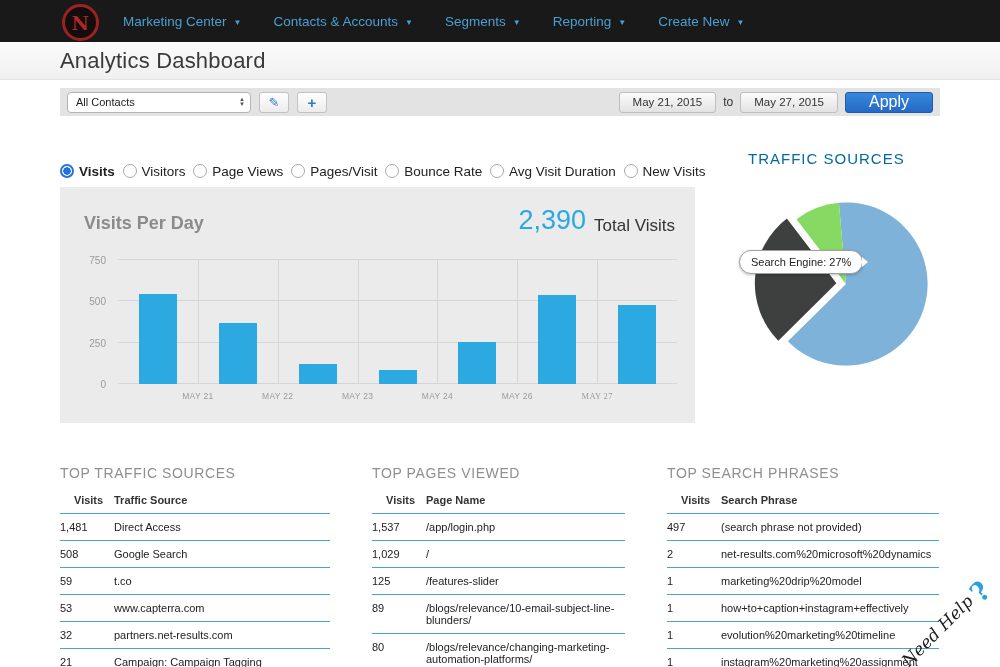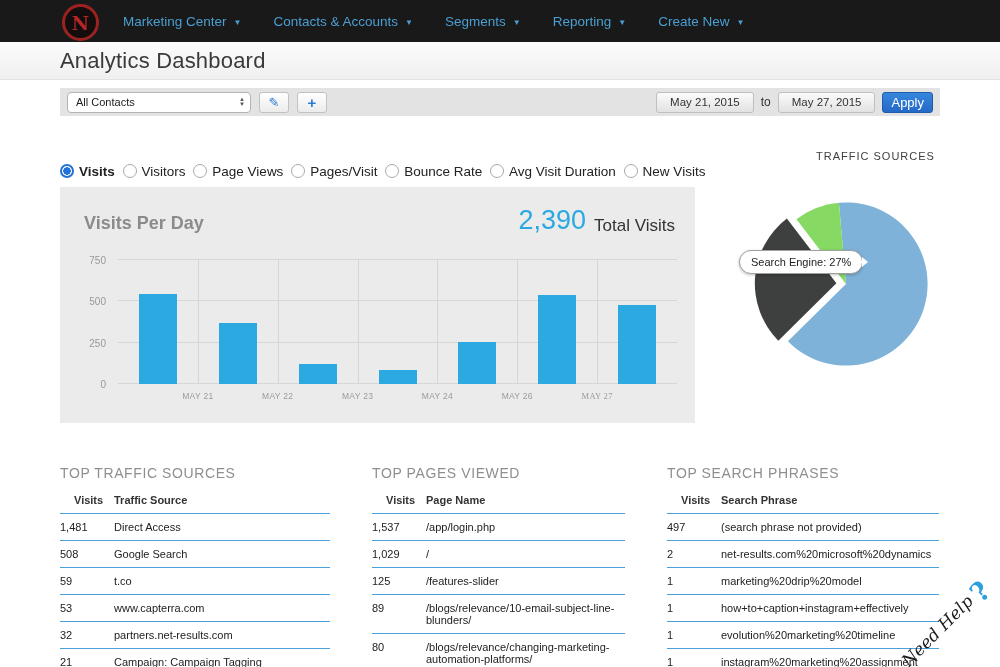--- a/index.html
+++ b/index.html
@@ -24,21 +24,21 @@
   
   .filter-strip { margin:8px 60px 0; height:28px; background:#e3e3e3; display:flex; align-items:center; gap:8px; padding:0 7px; }
   .contact-select { width:184px; height:21px; background:#fff; border:1px solid #b3b3b3; border-radius:4px; display:flex; align-items:center; padding:0 3px 0 8px; font-size:11px; color:#222; cursor:pointer; }
   .contact-select .stepper { margin-left:auto; display:flex; flex-direction:column; font-size:6px; line-height:5px; color:#555; padding-right:2px; }
   .tool-btn { width:30px; height:21px; background:linear-gradient(#ffffff,#ececec); border:1px solid #c2c2c2; border-radius:3px; display:flex; align-items:center; justify-content:center; color:#2a7ad2; cursor:pointer; }
   .tool-btn.pencil { font-size:13px; }
   .tool-btn.plus { font-size:15px; font-weight:bold; }
   .date-group { margin-left:auto; display:flex; align-items:center; gap:7px; }
   .date-btn { height:21px; padding:0 13px; background:linear-gradient(#fbfbfb,#e2e2e2); border:1px solid #bfbfbf; border-radius:3px; font-size:11.5px; color:#333; display:flex; align-items:center; cursor:pointer; }
   .to-label { font-size:12px; color:#333; }
-  .apply-btn { height:21px; padding:0 8px; background:linear-gradient(#3787dd,#2569c6); border:1px solid #1f5cab; border-radius:3px; font-size:13px; color:#fff; display:flex; align-items:center; cursor:pointer; }
+  .apply-btn { height:21px; padding:0 23px; background:linear-gradient(#3787dd,#2569c6); border:1px solid #1f5cab; border-radius:3px; font-size:16px; color:#fff; display:flex; align-items:center; cursor:pointer; }
   
   .main { padding:0 60px; position:relative; }
   
   .metric-radios { margin-top:44px; width:655px; line-height:23px; font-size:13.5px; color:#222; }
   .radio-option { display:inline; margin-right:4px; cursor:pointer; }
   .radio { display:inline-block; width:14px; height:14px; border-radius:50%; border:1.5px solid #a9a9a9; background:#fff; vertical-align:-2px; margin-right:5px; }
   .radio-option.selected { font-weight:bold; }
   .radio-option.selected .radio { border:2px solid #2373d6; background:radial-gradient(circle,#2373d6 0 3.5px,#fff 4px); }
   
   .chart-panel { margin-top:4px; width:635px; background:#ebebeb; padding-bottom:16px; }
@@ -51,21 +51,21 @@
   .hgrid { position:absolute; left:0; right:0; height:1px; background:#d6d6d6; }
   .vgrid { position:absolute; top:0; bottom:0; width:1px; background:#d6d6d6; }
   .ylabels { position:absolute; left:-42px; top:0; bottom:0; width:36px; }
   .ylab { position:absolute; right:6px; transform:translateY(50%); font-size:10px; color:#999; }
   .bar-row { position:absolute; left:0; right:0; top:0; bottom:0; display:flex; align-items:flex-end; }
   .bar-col { flex:1; display:flex; justify-content:center; align-items:flex-end; height:100%; }
   .bar { width:38px; background:#2da9e1; cursor:pointer; }
   .xlabels { position:relative; height:16px; margin:7px 18px 0 58px; }
   .xlab { position:absolute; transform:translateX(-50%); font-size:8.5px; color:#9a9a9a; letter-spacing:0.3px; white-space:nowrap; }
   
-  .pie-title { position:absolute; left:816px; top:150px; font-size:11px; color:#404040; letter-spacing:1px; }
+  .pie-title { position:absolute; left:748px; top:150px; font-size:15px; color:#0369a1; letter-spacing:1px; }
   .pie-svg { position:absolute; left:750px; top:188px; }
   .pie-tooltip { position:absolute; left:739px; top:250px; background:#fff; border:1px solid #9f9f9f; border-radius:12px; padding:5px 11px; font-size:11px; color:#222; box-shadow:0 1px 3px rgba(0,0,0,0.25); z-index:5; }
   .pie-tooltip:after { content:""; position:absolute; right:-6px; top:50%; margin-top:-5px; border-left:6px solid #fff; border-top:5px solid transparent; border-bottom:5px solid transparent; }
   
   .tables-section { margin-top:42px; display:grid; grid-template-columns:270px 253px 272px; column-gap:42px; }
   .rpt-title { font-size:14px; color:#8f8f8f; letter-spacing:0.6px; margin-bottom:9px; }
   table.rpt { width:100%; border-collapse:collapse; }
   table.rpt th { text-align:left; font-size:11px; color:#333; font-weight:bold; padding:4px 0 7px; border-bottom:1px solid #4aa0d8; }
   table.rpt th.h-num { width:54px; padding-left:14px; }
   table.rpt td { font-size:11px; color:#222; padding:7px 2px 7px 0; border-bottom:1px solid #4aa0d8; vertical-align:top; word-break:break-word; }

